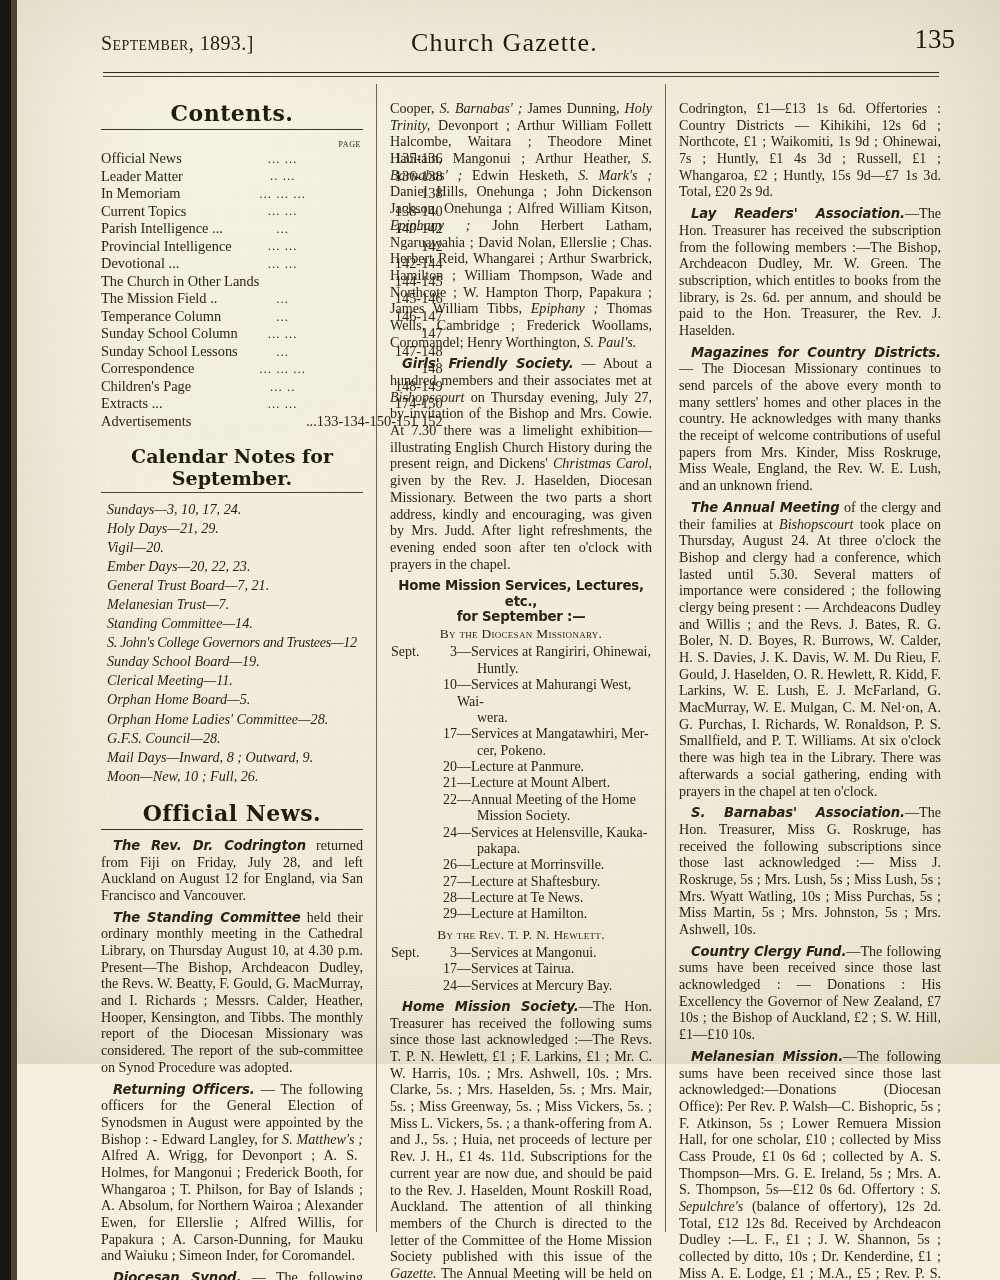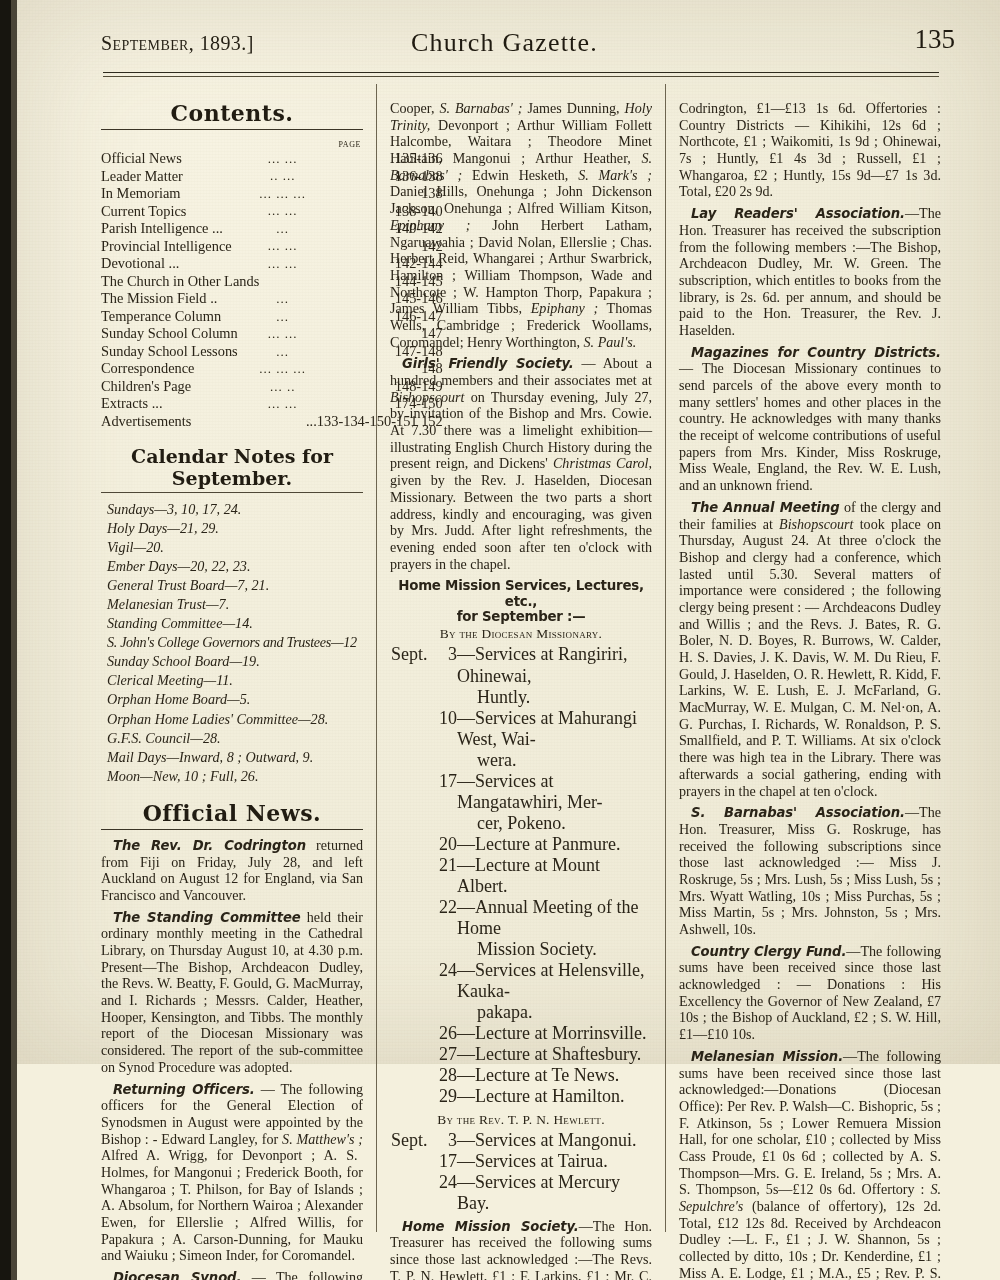--- a/index.html
+++ b/index.html
@@ -82,21 +82,21 @@
   .ital{font-style:italic;}
 
   
   .sub-head{font-family:"DejaVu Sans", sans-serif;font-weight:bold;
     font-size:13.4px;text-align:center;line-height:1.15;margin:4px 0 2px 0;
     letter-spacing:-.25px;}
   .by-line{text-align:center;font-variant:small-caps;font-size:13.4px;
     letter-spacing:.3px;margin:1px 0 2px 0;}
 
   
-  .sched{font-size:18px;line-height:1.17;margin:0 0 4px 0;}
+  .sched{font-size:14px;line-height:1.17;margin:0 0 4px 0;}
   .sched .row{display:flex;align-items:flex-start;}
   .sched .mon{width:40px;flex:0 0 40px;text-align:left;padding-left:1px;}
   .sched .mon.blank{visibility:hidden;}
   .sched .day{width:26px;flex:0 0 26px;text-align:right;}
   .sched .ev{flex:1 1 auto;padding-left:0px;}
   .sched .ev .wrap{display:block;padding-left:20px;}
 </style>
 </head>
 <body>
 

